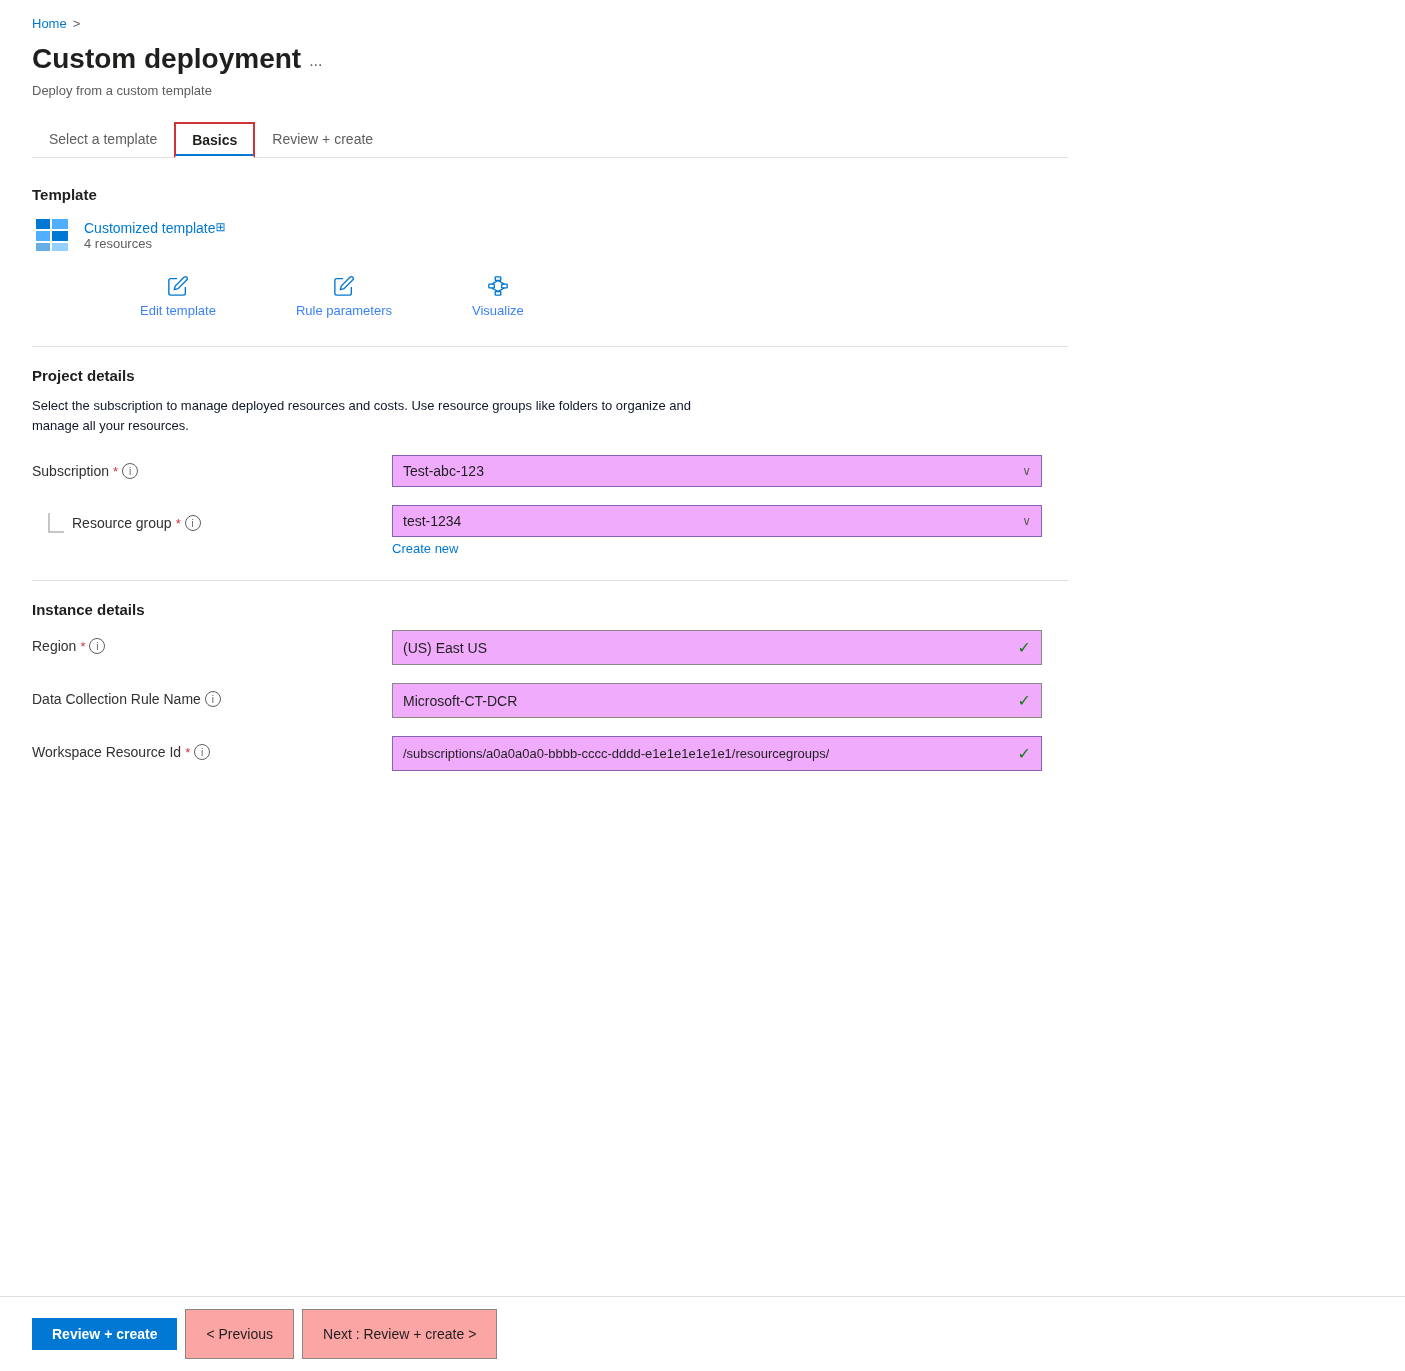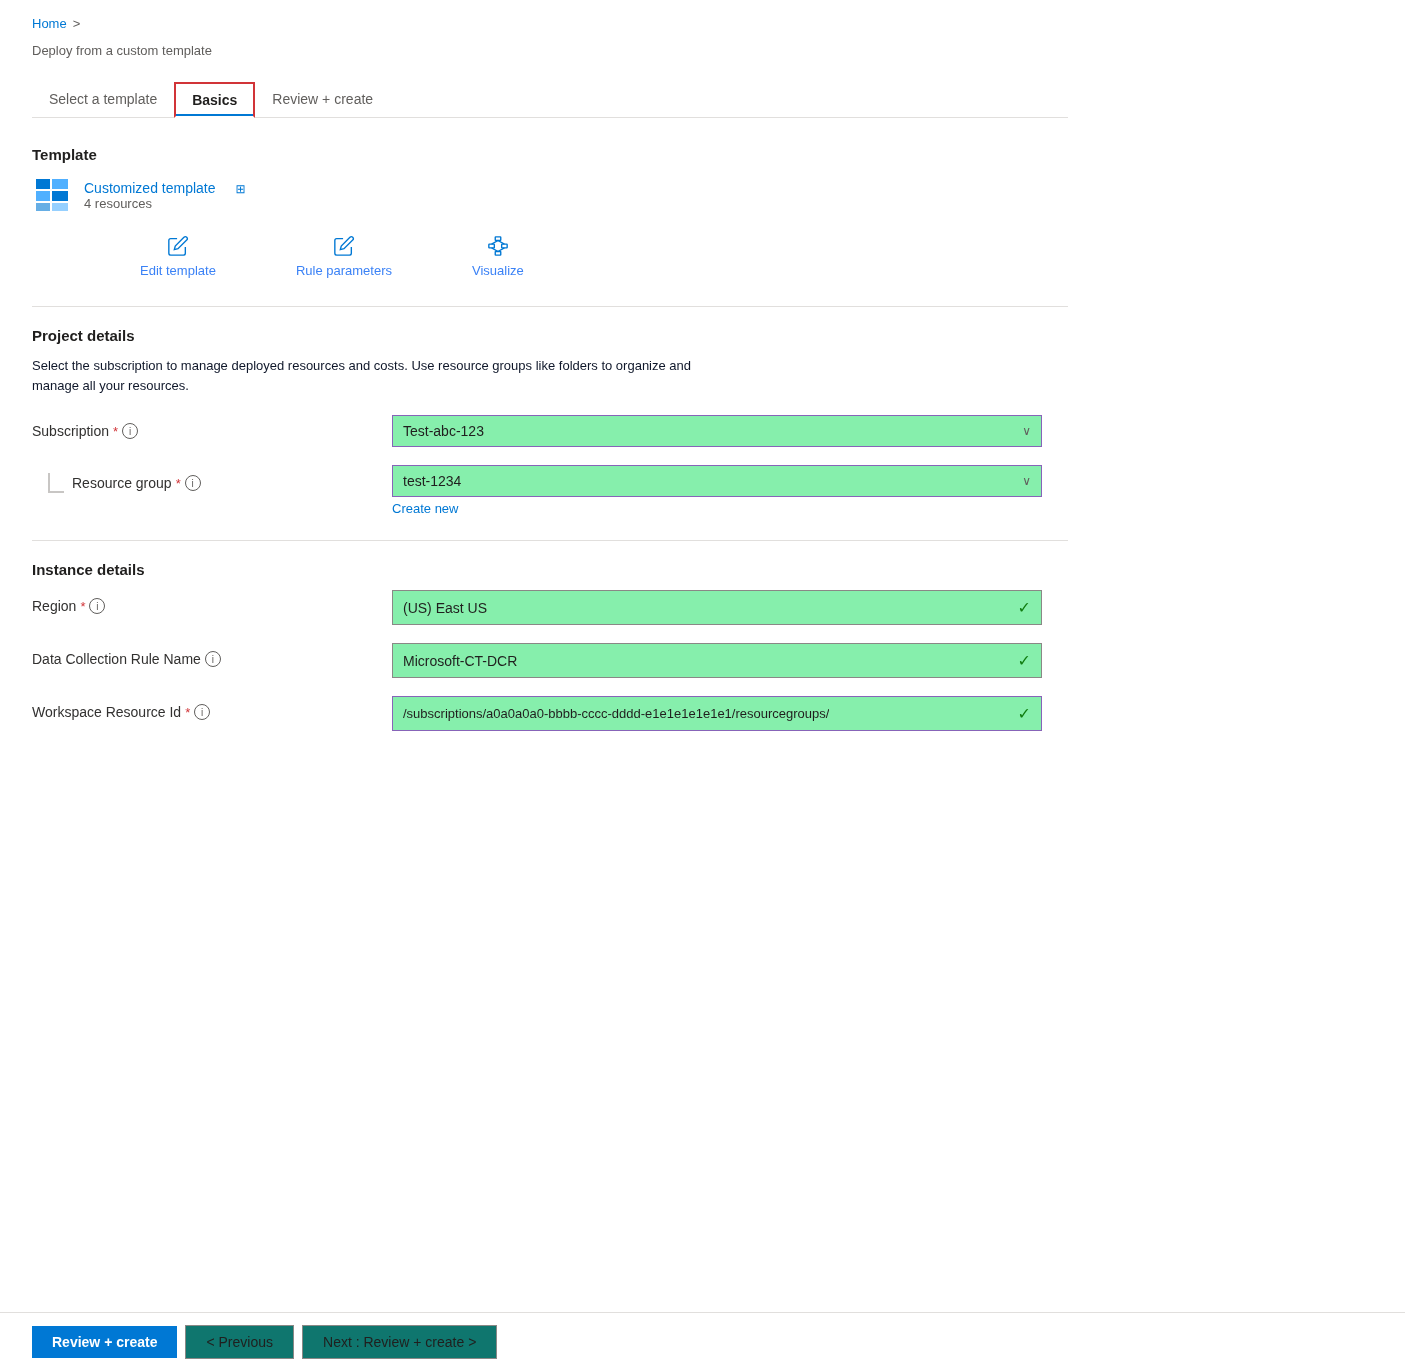--- a/index.html
+++ b/index.html
@@ -110,22 +110,22 @@
     .template-icon svg {
       width: 36px;
       height: 36px;
     }
     .template-info {}
     .template-name {
       color: #0078d4;
       font-size: 14px;
       cursor: pointer;
       display: flex;
-      align-items: flex-end;
-      gap: 20px;
+      align-items: flex-start;
+      gap: 0;
     }
     .template-resources {
       font-size: 13px;
       color: #605e5c;
     }
     .template-actions {
       display: flex;
       gap: 32px;
       margin-left: 60px;
       margin-bottom: 28px;
@@ -187,21 +187,21 @@
       flex-shrink: 0;
     }
     .form-control {
       flex: 1;
       max-width: 650px;
     }
     .select-field {
       width: 100%;
       padding: 7px 10px;
       border: 1px solid #8a8886;
-      background: #86efac;
+      background: #f0abfc;
       font-size: 14px;
       color: #201f1e;
       cursor: pointer;
       display: flex;
       align-items: center;
       justify-content: space-between;
       position: relative;
     }
     .select-field.active-border {
       border-color: #8764b8;
@@ -242,42 +242,46 @@
     .btn-primary {
       background: #0078d4;
       color: #fff;
       border: none;
       padding: 8px 20px;
       font-size: 14px;
       font-weight: 600;
       cursor: pointer;
     }
     .btn-secondary {
-      background: #0f766e;
+      background: #fca5a5;
       color: #201f1e;
       border: 1px solid #8a8886;
-      padding: 8px 20px;
+      padding: 16px 20px;
       font-size: 14px;
       cursor: pointer;
     }
     .content-wrapper {
       padding-bottom: 80px;
     }
   </style>
 </head>
 <body>
 
 <div class="page-container">
   <div class="content-wrapper">
 
     <div class="breadcrumb">
       <a href="#" style="color:#0078d4;text-decoration:none;">Home</a>
       <span>&gt;</span>
     </div>
 
+    <div class="page-title-row">
+      <h1 class="page-title">Custom deployment</h1>
+      <span class="ellipsis">...</span>
+    </div>
     <p class="page-subtitle">Deploy from a custom template</p>
 
     <div class="tabs">
       <div class="tab">
         <span>Select a template</span>
       </div>
       <div class="tab active" style="position:relative;">
         <span>Basics</span>
         <div class="tab-underline" style="background:#0078d4;"></div>
       </div>

